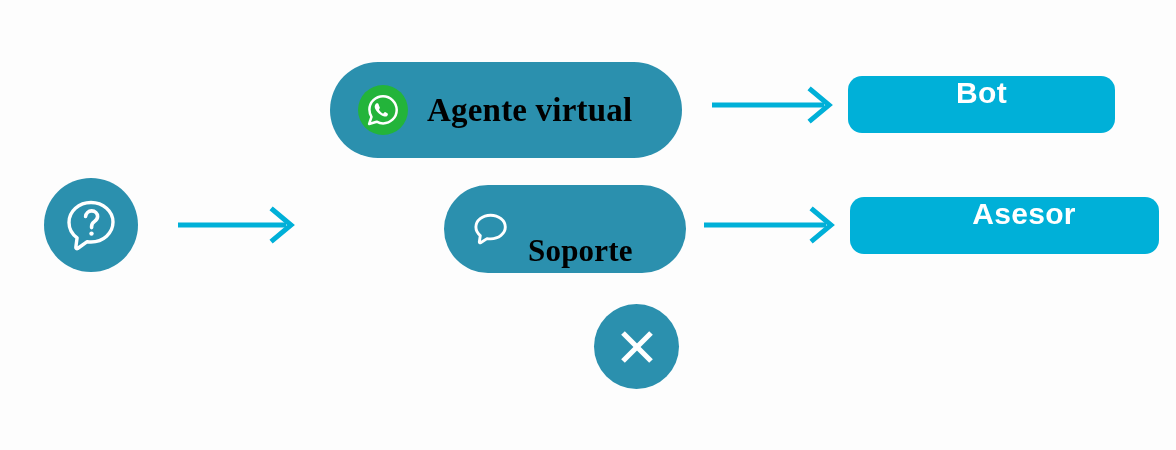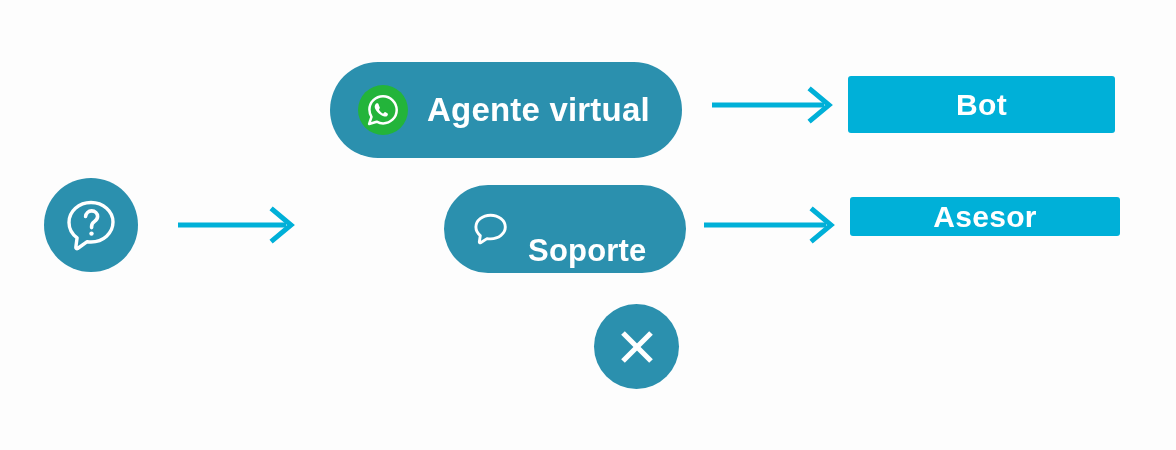--- a/index.html
+++ b/index.html
@@ -49,24 +49,25 @@
   
   .pill {
     position: absolute;
     background: #2b90ae;
     border-radius: 999px;
     display: flex;
     align-items: center;
     box-sizing: border-box;
   }
   .pill-label {
-    color: #ffffff;
+    color: #000000;
     font-weight: bold;
     letter-spacing: 0.2px;
     white-space: nowrap;
+    font-family: Liberation Serif, serif;
   }
 
   .pill-agent {
     left: 330px;
     top: 62px;
     width: 352px;
     height: 96px;
     padding-left: 28px;
   }
   .pill-agent .pill-label {
@@ -106,43 +107,44 @@
     display: flex;
     align-items: center;
     justify-content: center;
   }
   .bubble-icon svg { display: block; }
 
   
   .result-bar {
     position: absolute;
     background: #00b0d8;
-    border-radius: 3px;
-    display: flex;
-    align-items: center;
+    border-radius: 14px;
+    display: flex;
+    align-items: flex-start;
     justify-content: center;
   }
   .result-label {
     color: #ffffff;
     font-weight: bold;
     font-size: 30px;
     letter-spacing: 0.3px;
     white-space: nowrap;
   }
   .result-bot {
     left: 848px;
     top: 76px;
     width: 267px;
     height: 57px;
   }
   .result-advisor {
     left: 850px;
     top: 197px;
     width: 270px;
-    height: 39px;
+    height: 57px;
+    padding-left: 39px;
   }
 
   
   .close-node {
     position: absolute;
     left: 594px;
     top: 304px;
     width: 85px;
     height: 85px;
     border-radius: 50%;

